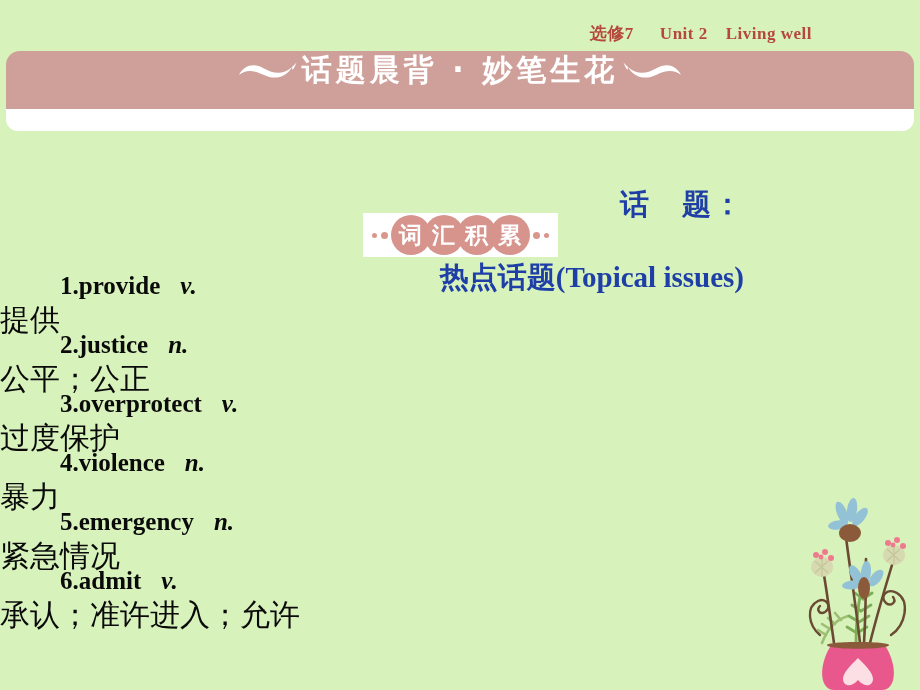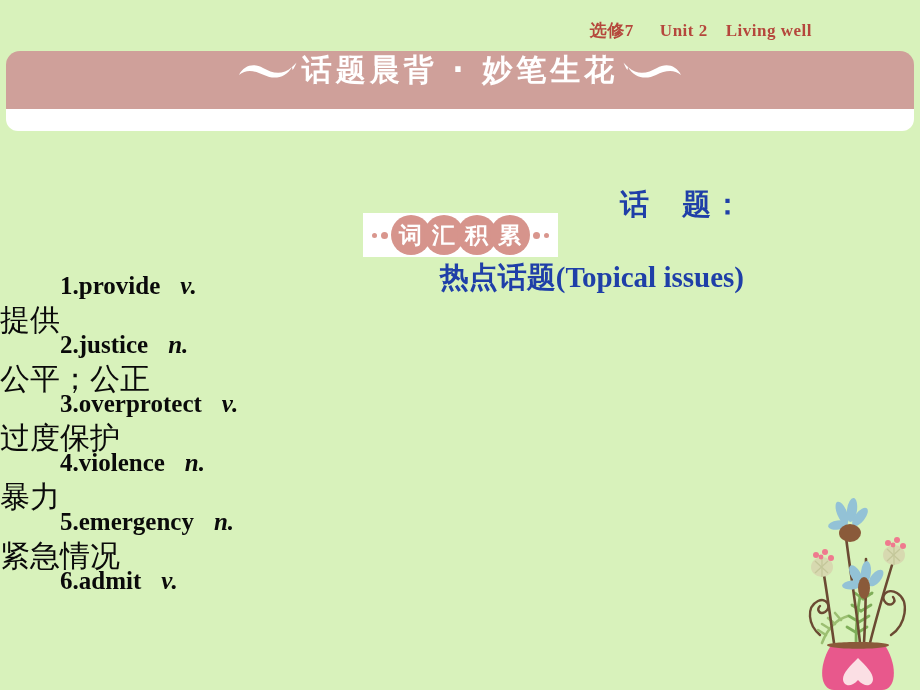--- a/index.html
+++ b/index.html
@@ -12,25 +12,25 @@
     height: 690px;
     background: #d8f2bb;
     font-family: "Liberation Serif", "DejaVu Serif", serif;
     overflow: hidden;
     position: relative;
   }
 
   
   .topbar {
     position: absolute;
-    top: 0; left: 0;
+    top: 12px; left: 0;
     width: 920px;
     height: 42px;
     display: flex;
-    align-items: flex-end;
+    align-items: center;
     justify-content: flex-end;
     padding-right: 108px;
     box-sizing: border-box;
   }
   .topbar .crumbs {
     display: flex;
     align-items: baseline;
     color: #b5473c;
     font-weight: bold;
     font-size: 17px;
@@ -257,20 +257,21 @@
     <div class="vocab-row">
       <div class="v-term"><span class="v-word">4.violence</span><span class="v-pos">n.</span></div>
       <div class="v-mean">暴力</div>
     </div>
     <div class="vocab-row">
       <div class="v-term"><span class="v-word">5.emergency</span><span class="v-pos">n.</span></div>
       <div class="v-mean">紧急情况</div>
     </div>
     <div class="vocab-row">
       <div class="v-term"><span class="v-word">6.admit</span><span class="v-pos">v.</span></div>
+      <div class="v-mean">承认；准许进入；允许</div>
     </div>
   </div>
 
 <svg class="flower" viewBox="0 0 118 215">
 
   <path d="M26 160 C14 150, 12 132, 24 126 C33 122, 38 132, 31 137 C26 140, 22 135, 26 131" fill="none" stroke="#6b4a33" stroke-width="2.4" stroke-linecap="round"></path>
   <path d="M97 160 C112 150, 116 126, 103 118 C93 112, 85 122, 92 128 C97 132, 103 127, 99 122" fill="none" stroke="#6b4a33" stroke-width="2.4" stroke-linecap="round"></path>
 
   <g stroke="#9cbf72" stroke-width="2.6" stroke-linecap="round" fill="none">
     <path d="M28 168 C34 152, 44 144, 54 141"></path>

